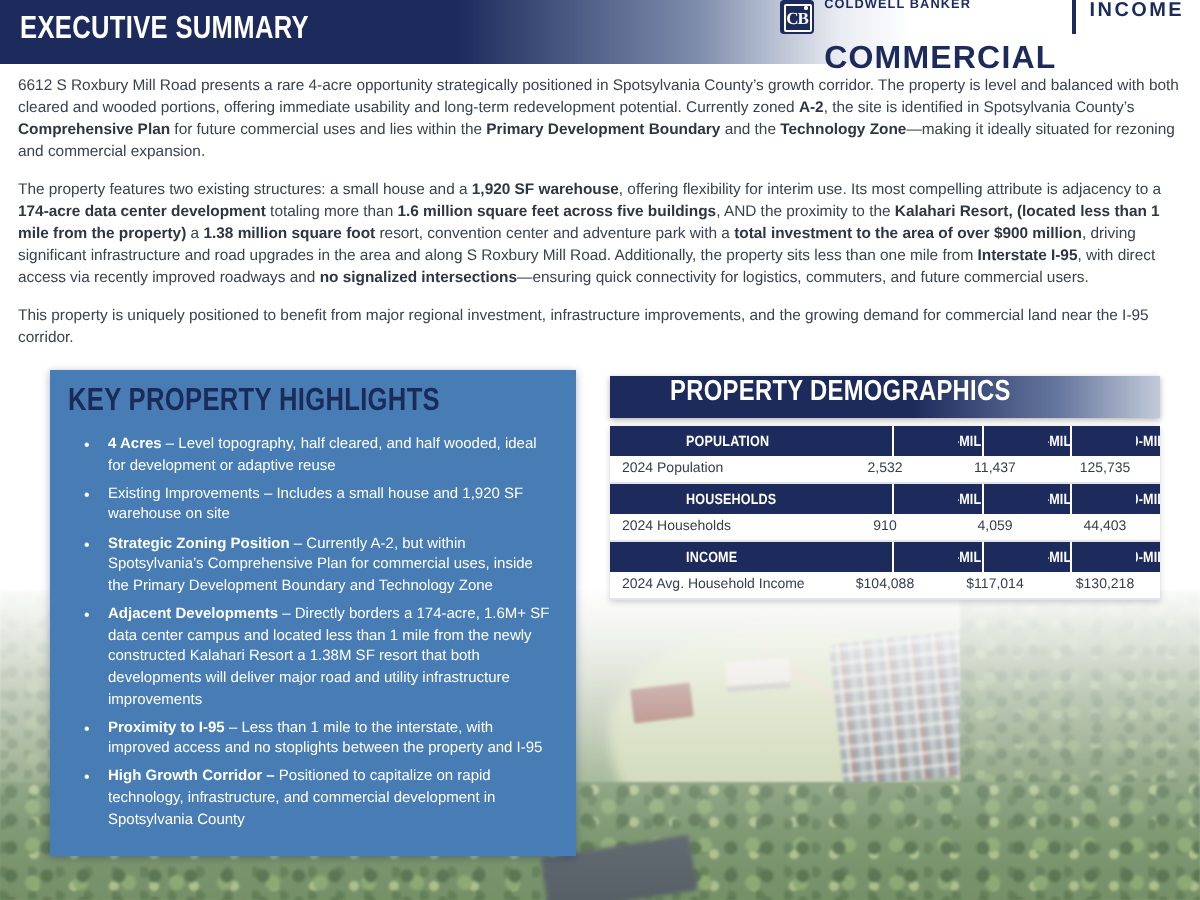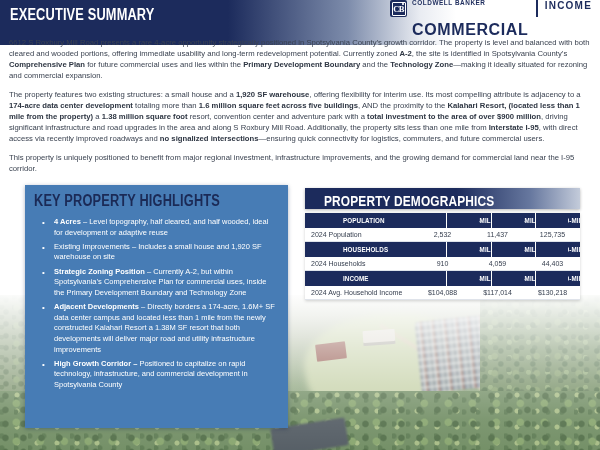--- a/index.html
+++ b/index.html
@@ -2,21 +2,21 @@
 <html><head>
 <meta charset="utf-8">
 <style>
   html,body{margin:0;padding:0;background:#888;}
   .page{
     position:relative;width:600px;height:450px;background:#ffffff;
     font-family:"Liberation Sans",sans-serif;overflow:hidden;margin:0 auto;
   }
   
   .banner{
-    position:absolute;left:0;top:0;width:600px;height:45px;
+    position:absolute;left:0;top:0;width:600px;height:32px;
     background:linear-gradient(to right,#1c2b5c 0%,#1c2b5c 38%,#7d8cab 58%,#e9ecf2 70%,#ffffff 76%);
   }
   .banner-title{
     position:absolute;left:10px;top:0;height:28px;line-height:29px;margin:0;
     color:#ffffff;font-size:16px;font-weight:bold;letter-spacing:.2px;
     transform:scaleX(.8);transform-origin:left center;white-space:nowrap;
   }
   .logo{
     position:absolute;right:8px;top:0;height:28px;display:flex;align-items:flex-start;gap:5px;
   }
@@ -55,21 +55,21 @@
   .highlights li{
     position:relative;padding-left:13px;margin-bottom:3.5px;
     font-size:7.5px;line-height:1.42;color:#ffffff;
   }
   .highlights li::before{content:"\2022";position:absolute;left:1px;top:0;color:#ffffff;font-size:8px;}
   .highlights li .b{font-weight:bold;}
 
   
   .demographics{position:absolute;left:305px;top:188px;width:275px;}
   .dg-title-bar{
-    height:21px;display:flex;align-items:flex-end;padding-left:19px;
+    height:21px;display:flex;align-items:flex-start;padding-left:30px;
     background:linear-gradient(to right,#1c2b5c 0%,#1c2b5c 55%,#67789f 82%,#c3cbda 100%);
     box-shadow:0 1px 3px rgba(0,0,0,.3);
   }
   .dg-title{
     margin:0;color:#ffffff;font-size:14.5px;font-weight:bold;
     transform:scaleX(.82);transform-origin:left center;white-space:nowrap;letter-spacing:.2px;
   }
   .dg-table{margin-top:4px;background:#ffffff;box-shadow:0 1px 3px rgba(0,0,0,.18);}
   .dg-row{display:flex;width:100%;}
   .dg-cell{flex:1 1 0;display:flex;align-items:center;justify-content:center;overflow:hidden;}
@@ -184,20 +184,21 @@
       <p class="para"><span>This property is uniquely positioned to benefit from major regional investment, infrastructure improvements, and the growing demand for commercial land near the I-95 corridor.</span></p>
     </div>
 
   <div class="highlights">
     <h2 class="highlights-title">KEY PROPERTY HIGHLIGHTS</h2>
     <ul id="highlight-list">
         <li><span class="b">4 Acres</span><span> – Level topography, half cleared, and half wooded, ideal for development or adaptive reuse</span></li>
         <li><span>Existing Improvements – Includes a small house and 1,920 SF warehouse on site</span></li>
         <li><span class="b">Strategic Zoning Position</span><span> – Currently A-2, but within Spotsylvania’s Comprehensive Plan for commercial uses, inside the Primary Development Boundary and Technology Zone</span></li>
         <li><span class="b">Adjacent Developments</span><span> – Directly borders a 174-acre, 1.6M+ SF data center campus and located less than 1 mile from the newly constructed Kalahari Resort a 1.38M SF resort that both developments will deliver major road and utility infrastructure improvements</span></li>
+        <li><span class="b">Proximity to I-95</span><span> – Less than 1 mile to the interstate, with improved access and no stoplights between the property and I-95</span></li>
         <li><span class="b">High Growth Corridor –</span><span> Positioned to capitalize on rapid technology, infrastructure, and commercial development in Spotsylvania County</span></li>
       </ul>
   </div>
 
   <div class="demographics">
     <div class="dg-title-bar">
       <h2 class="dg-title">PROPERTY DEMOGRAPHICS</h2>
     </div>
     <div class="dg-table" id="dg-table">
         <div class="dg-row dg-head">

